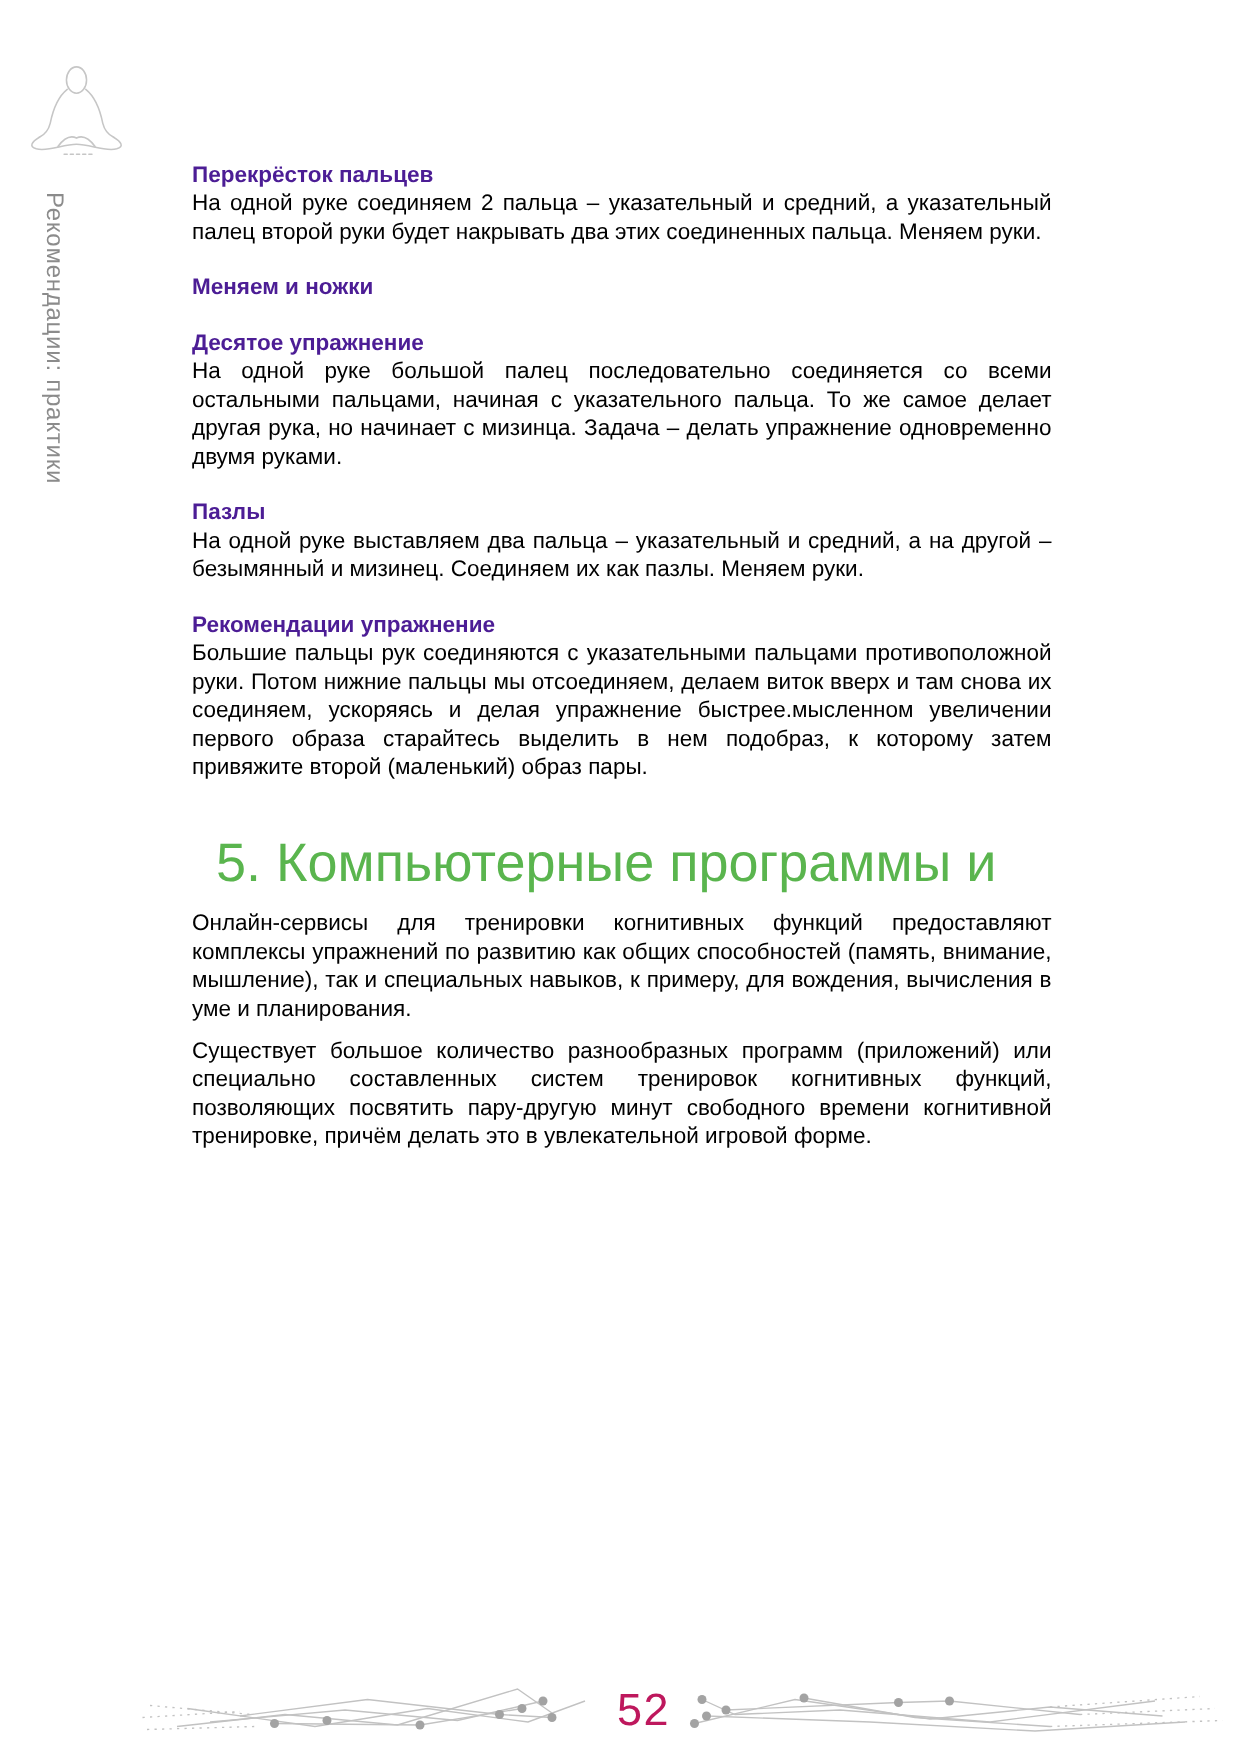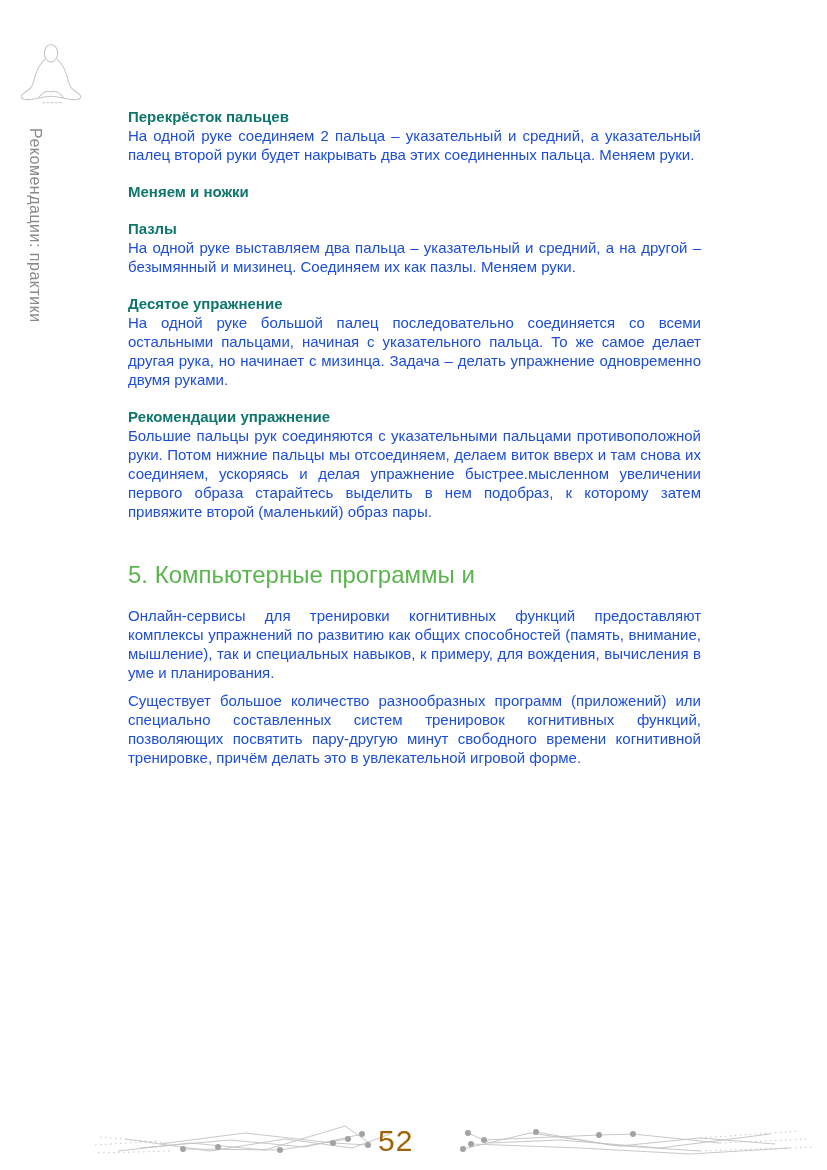--- a/index.html
+++ b/index.html
@@ -37,55 +37,55 @@
     left: 128px;
     top: 107px;
     width: 573px;
   }
   .exercise { margin: 0 0 18px 0; }
   .exercise h3 {
     margin: 0;
     font-size: 15px;
     line-height: 19px;
     font-weight: 700;
-    color: #0f766e;
+    color: #4c1d95;
   }
   .exercise p, .chapter-para {
     margin: 0;
     font-size: 15px;
     line-height: 19px;
     text-align: justify;
-    color: #1d4ed8;
+    color: #000000;
   }
   .chapter-title {
-    margin: 36px 0 13px 0;
-    font-size: 24px;
+    margin: 36px 0 13px 16px;
+    font-size: 36px;
     line-height: 36px;
     font-weight: 400;
     color: #5ab54e;
   }
   .chapter-title .line { display: block; }
   .chapter-para { margin-bottom: 9px; }
   
   .footer-deco {
     position: absolute;
     left: 0;
     top: 1103px;
     width: 827px;
     height: 67px;
   }
   .page-number {
     position: absolute;
-    left: 378px;
+    left: 399px;
     top: 1124px;
     width: 60px;
-    text-align: left;
+    text-align: center;
     font-size: 30px;
     letter-spacing: 1px;
-    color: #a16207;
+    color: #be185d;
   }
 </style>
 </head>
 <body>
 
 <div class="page">
 
   <div class="medit-icon">
     <svg viewBox="0 0 64 60" width="66" height="62" fill="none" stroke="#c6c6c6" stroke-width="1" stroke-linecap="round">
       <ellipse cx="32" cy="9" rx="6.5" ry="8.5"></ellipse>
@@ -104,27 +104,27 @@
       <h3>Перекрёсток пальцев</h3>
       <p>На одной руке соединяем 2 пальца – указательный и средний, а указательный палец второй руки будет накрывать два этих соединенных пальца. Меняем руки.</p>
     </section>
 
 
     <section class="exercise">
       <h3>Меняем и ножки</h3>
     </section>
 
     <section class="exercise">
-      <h3>Пазлы</h3>
-      <p>На одной руке выставляем два пальца – указательный и средний, а на другой – безымянный и мизинец. Соединяем их как пазлы. Меняем руки.</p>
+      <h3>Десятое упражнение</h3>
+      <p>На одной руке большой палец последовательно соединяется со всеми остальными пальцами, начиная с указательного пальца. То же самое делает другая рука, но начинает с мизинца. Задача – делать упражнение одновременно двумя руками.</p>
     </section>
 
     <section class="exercise">
-      <h3>Десятое упражнение</h3>
-      <p>На одной руке большой палец последовательно соединяется со всеми остальными пальцами, начиная с указательного пальца. То же самое делает другая рука, но начинает с мизинца. Задача – делать упражнение одновременно двумя руками.</p>
+      <h3>Пазлы</h3>
+      <p>На одной руке выставляем два пальца – указательный и средний, а на другой – безымянный и мизинец. Соединяем их как пазлы. Меняем руки.</p>
     </section>
 
     <section class="exercise">
       <h3>Рекомендации упражнение</h3>
       <p>Большие пальцы рук соединяются с указательными пальцами противоположной руки. Потом нижние пальцы мы отсоединяем, делаем виток вверх и там снова их соединяем, ускоряясь и делая упражнение быстрее.мысленном увеличении первого образа старайтесь выделить в нем подобраз, к которому затем привяжите второй (маленький) образ пары.</p>
     </section>
 
     <h2 class="chapter-title">
       <span class="line">5. Компьютерные программы и</span>
     </h2>

